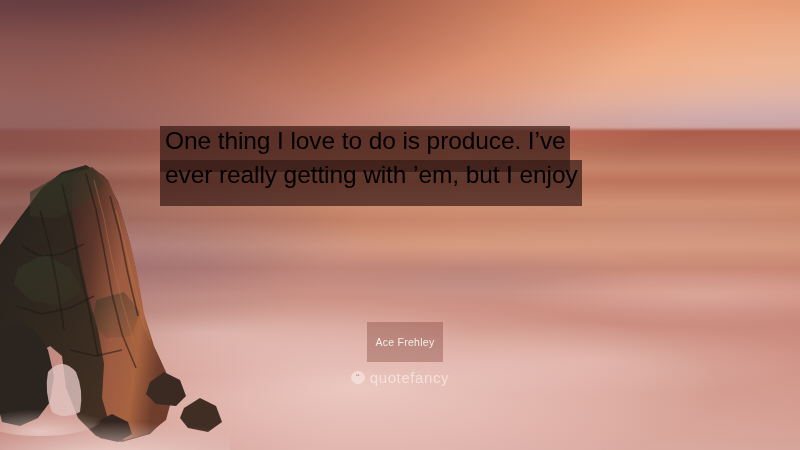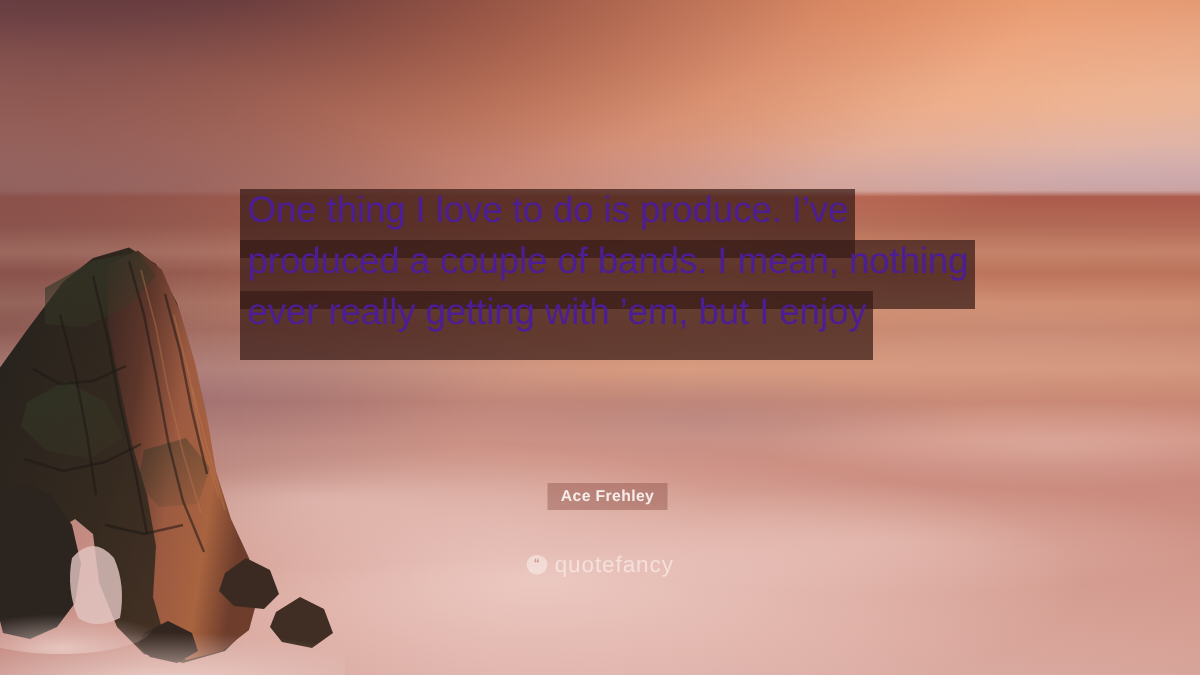--- a/index.html
+++ b/index.html
@@ -193,21 +193,21 @@
   .quote-line {
     display: block;
     height: 30px;
     line-height: 30px;
     margin-bottom: 4px;
     white-space: nowrap;
   }
   .quote-line .band {
     display: inline-block;
     background: rgba(54,26,22,0.70);
-    color: #4c1d95;
+    color: #000000;
     font-size: 24.5px;
     font-weight: 300;
     letter-spacing: -0.1px;
     line-height: 30px;
     height: 46px;
     padding: 0 4px 0 5px;
     box-sizing: border-box;
   }
 
   
@@ -216,24 +216,24 @@
     left: 160px;
     top: 305px;
     width: 490px;
     text-align: center;
   }
   .author {
     display: inline-block;
     background: rgba(120,56,46,0.34);
     color: #f6ece8;
     font-size: 10.5px;
-    font-weight: 700;
+    font-weight: 400;
     letter-spacing: 0.25px;
     line-height: 16px;
-    padding: 1px 9px;
+    padding: 12px 9px;
     margin-top: 17px;
   }
 
   
   .watermark {
     position: absolute;
     left: 0;
     top: 365px;
     width: 800px;
     text-align: center;
@@ -356,23 +356,20 @@
       <ellipse cx="110" cy="286" rx="140" ry="30" fill="url(#mistG)"></ellipse>
       <ellipse cx="40" cy="268" rx="62" ry="18" fill="url(#mistG)" opacity="0.75"></ellipse>
     </svg>
   </div>
 
   <div class="quote-block">
     <div class="quote-line">
       <span class="band">One thing I love to do is produce. I’ve</span>
     </div>
     <div class="quote-line">
-      <span class="band">produced a couple of bands. I mean, nothing</span>
-    </div>
-    <div class="quote-line">
       <span class="band">ever really getting with ’em, but I enjoy</span>
     </div>
   </div>
 
   <div class="author-wrap">
     <span class="author">Ace Frehley</span>
   </div>
 
   <div class="watermark">
     <span class="wm-inner">

